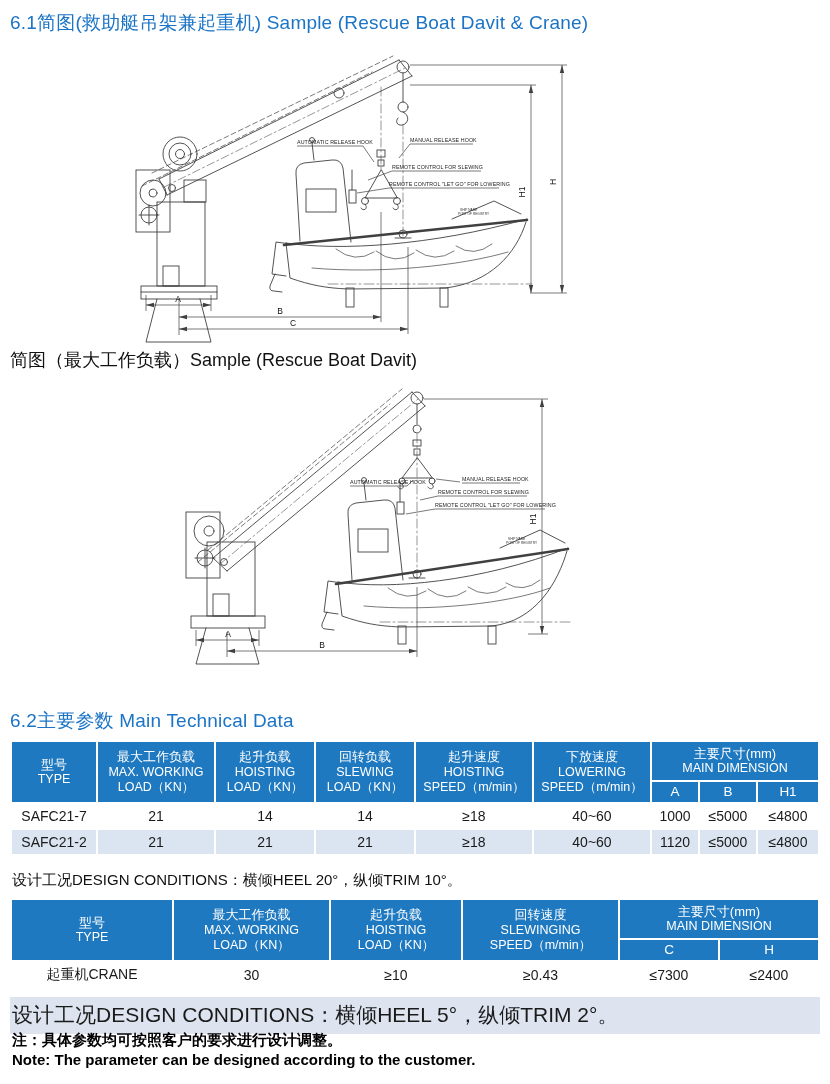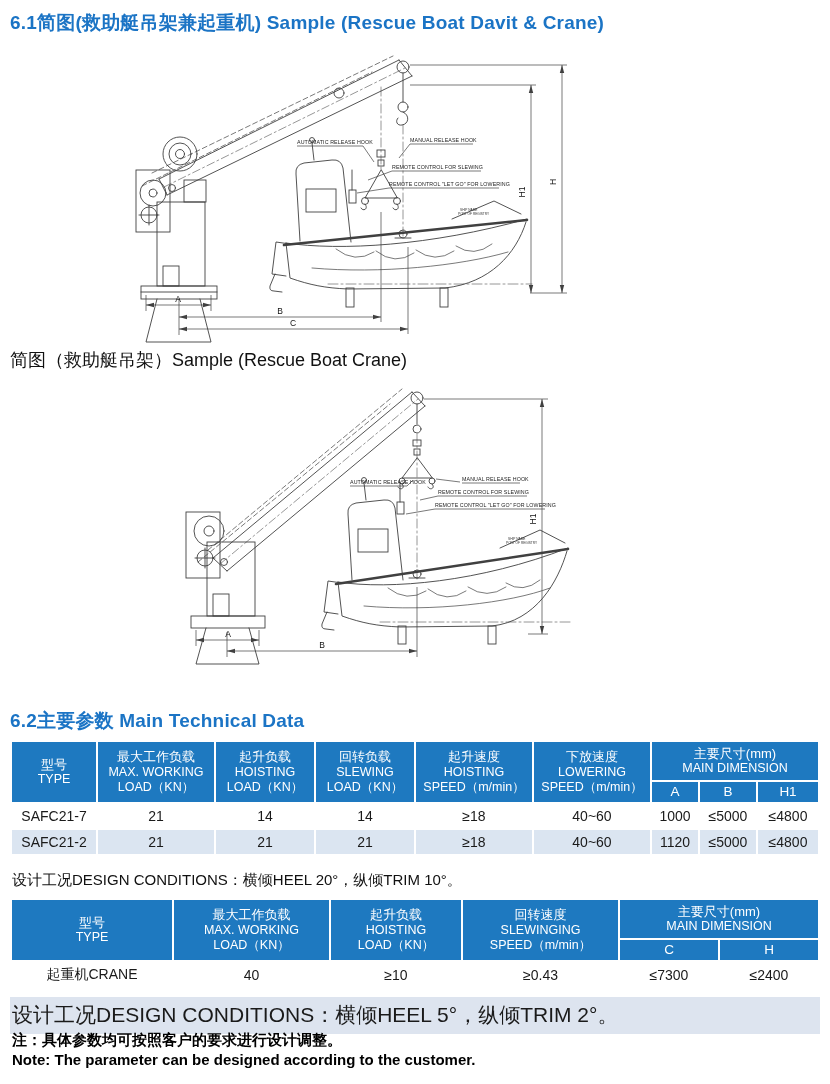--- a/index.html
+++ b/index.html
@@ -1,21 +1,21 @@
 <!DOCTYPE html>
 <html><head>
 <meta charset="utf-8">
 <style>
   html,body{margin:0;padding:0;}
   body{
     width:830px;height:1084px;position:relative;background:#ffffff;
     font-family:"Liberation Sans",sans-serif;color:#1a1a1a;overflow:hidden;
   }
   .abs{position:absolute;}
-  .sec-title{font-size:19px;font-weight:700;color:#1b74c5;letter-spacing:.2px;white-space:nowrap;}
+  .sec-title{font-size:19px;font-weight:400;color:#1b74c5;letter-spacing:.2px;white-space:nowrap;}
   .caption{font-size:18px;font-weight:500;color:#111;white-space:nowrap;}
   .conditions{font-size:15px;color:#111;white-space:nowrap;}
   .conditions-band{background:#dde4ef;width:806px;padding:4px 2px 5px 2px;font-size:21px;white-space:nowrap;}
   .note{font-size:15px;font-weight:700;color:#000;white-space:nowrap;}
 
   table.spec{border-collapse:separate;border-spacing:2px;table-layout:fixed;width:810px;}
   table.spec th{
     background:#1e79c0;color:#fff;font-weight:normal;text-align:center;vertical-align:middle;
     padding:1px 0;line-height:1.2;
   }
@@ -151,21 +151,21 @@
   <text class="tiny" x="360" y="159">SHIP NAME</text>
   <text class="tiny" x="358" y="163">PORT OF REGISTRY</text>
   <text class="dim" x="78" y="250" text-anchor="middle">A</text>
   <text class="dim" x="180" y="262" text-anchor="middle">B</text>
   <text class="dim" x="193" y="274" text-anchor="middle">C</text>
   <text class="dim" x="425" y="140" text-anchor="middle" transform="rotate(-90 425,140)">H1</text>
   <text class="dim" x="456" y="130" text-anchor="middle" transform="rotate(-90 456,130)">H</text>
 </svg>
 </div>
 
-<div class="abs caption" style="left:10px;top:348px;">简图（救助艇吊架）Sample (Rescue Boat Crane)</div>
+<div class="abs caption" style="left:10px;top:348px;">简图（最大工作负载）Sample (Rescue Boat Davit)</div>
 
 <div class="abs" style="left:150px;top:382px;">
 <svg viewBox="0 0 450 285" width="450" height="285">
   <g stroke="#404040" fill="none" stroke-width="0.9" stroke-linecap="round">
     <path d="M58,168 L252,7" stroke-dasharray="5,3" stroke-width="0.7"></path>
     <path d="M48,180 L240,22" stroke-dasharray="5,3" stroke-width="0.7"></path>
     <path d="M63,176 L262,10"></path>
     <path d="M77,189 L275,24"></path>
     <path d="M262,10 L275,24"></path>
     <path d="M63,176 L77,189"></path>
@@ -374,21 +374,21 @@
       </th>
     </tr>
     <tr class="hdr-sub">
       <th>C</th>
       <th>H</th>
     </tr>
   </thead>
   <tbody>
     <tr>
       <td>起重机CRANE</td>
-      <td>40</td>
+      <td>30</td>
       <td>≥10</td>
       <td>≥0.43</td>
       <td>≤7300</td>
       <td>≤2400</td>
     </tr>
   </tbody>
 </table>
 
 <div class="abs conditions-band" style="left:10px;top:997px;">设计工况DESIGN CONDITIONS：横倾HEEL 5°，纵倾TRIM 2°。</div>
 

